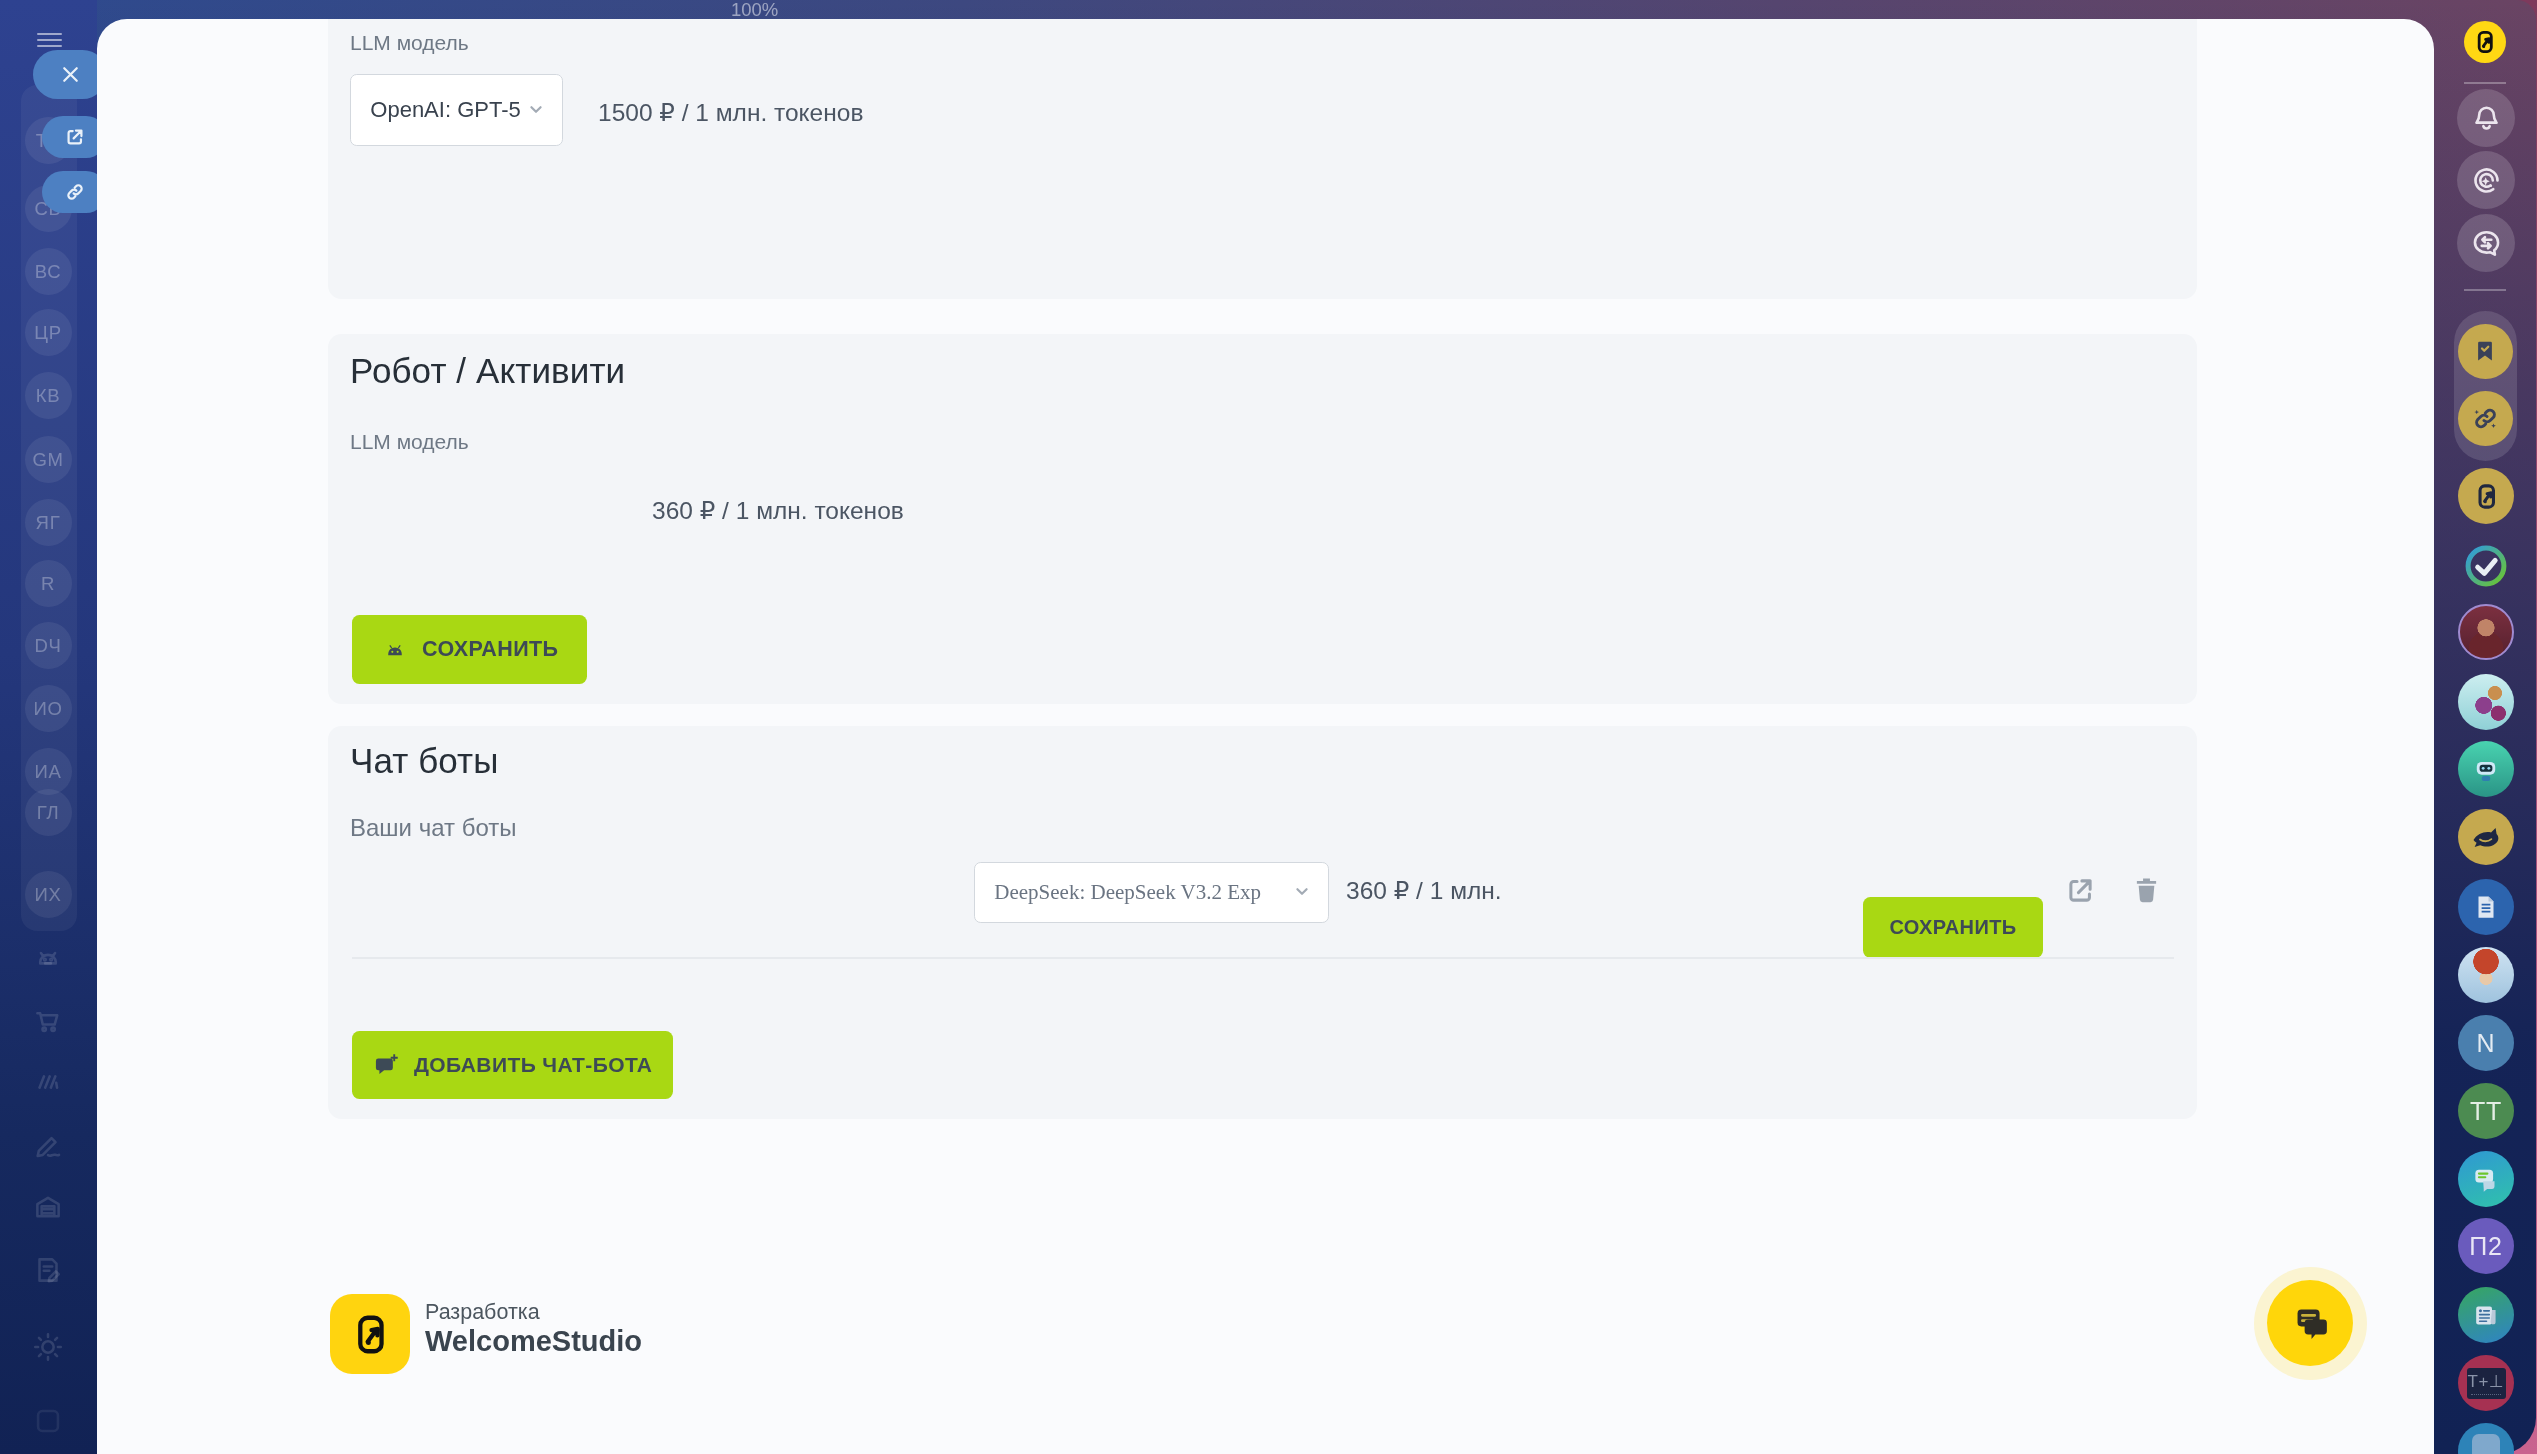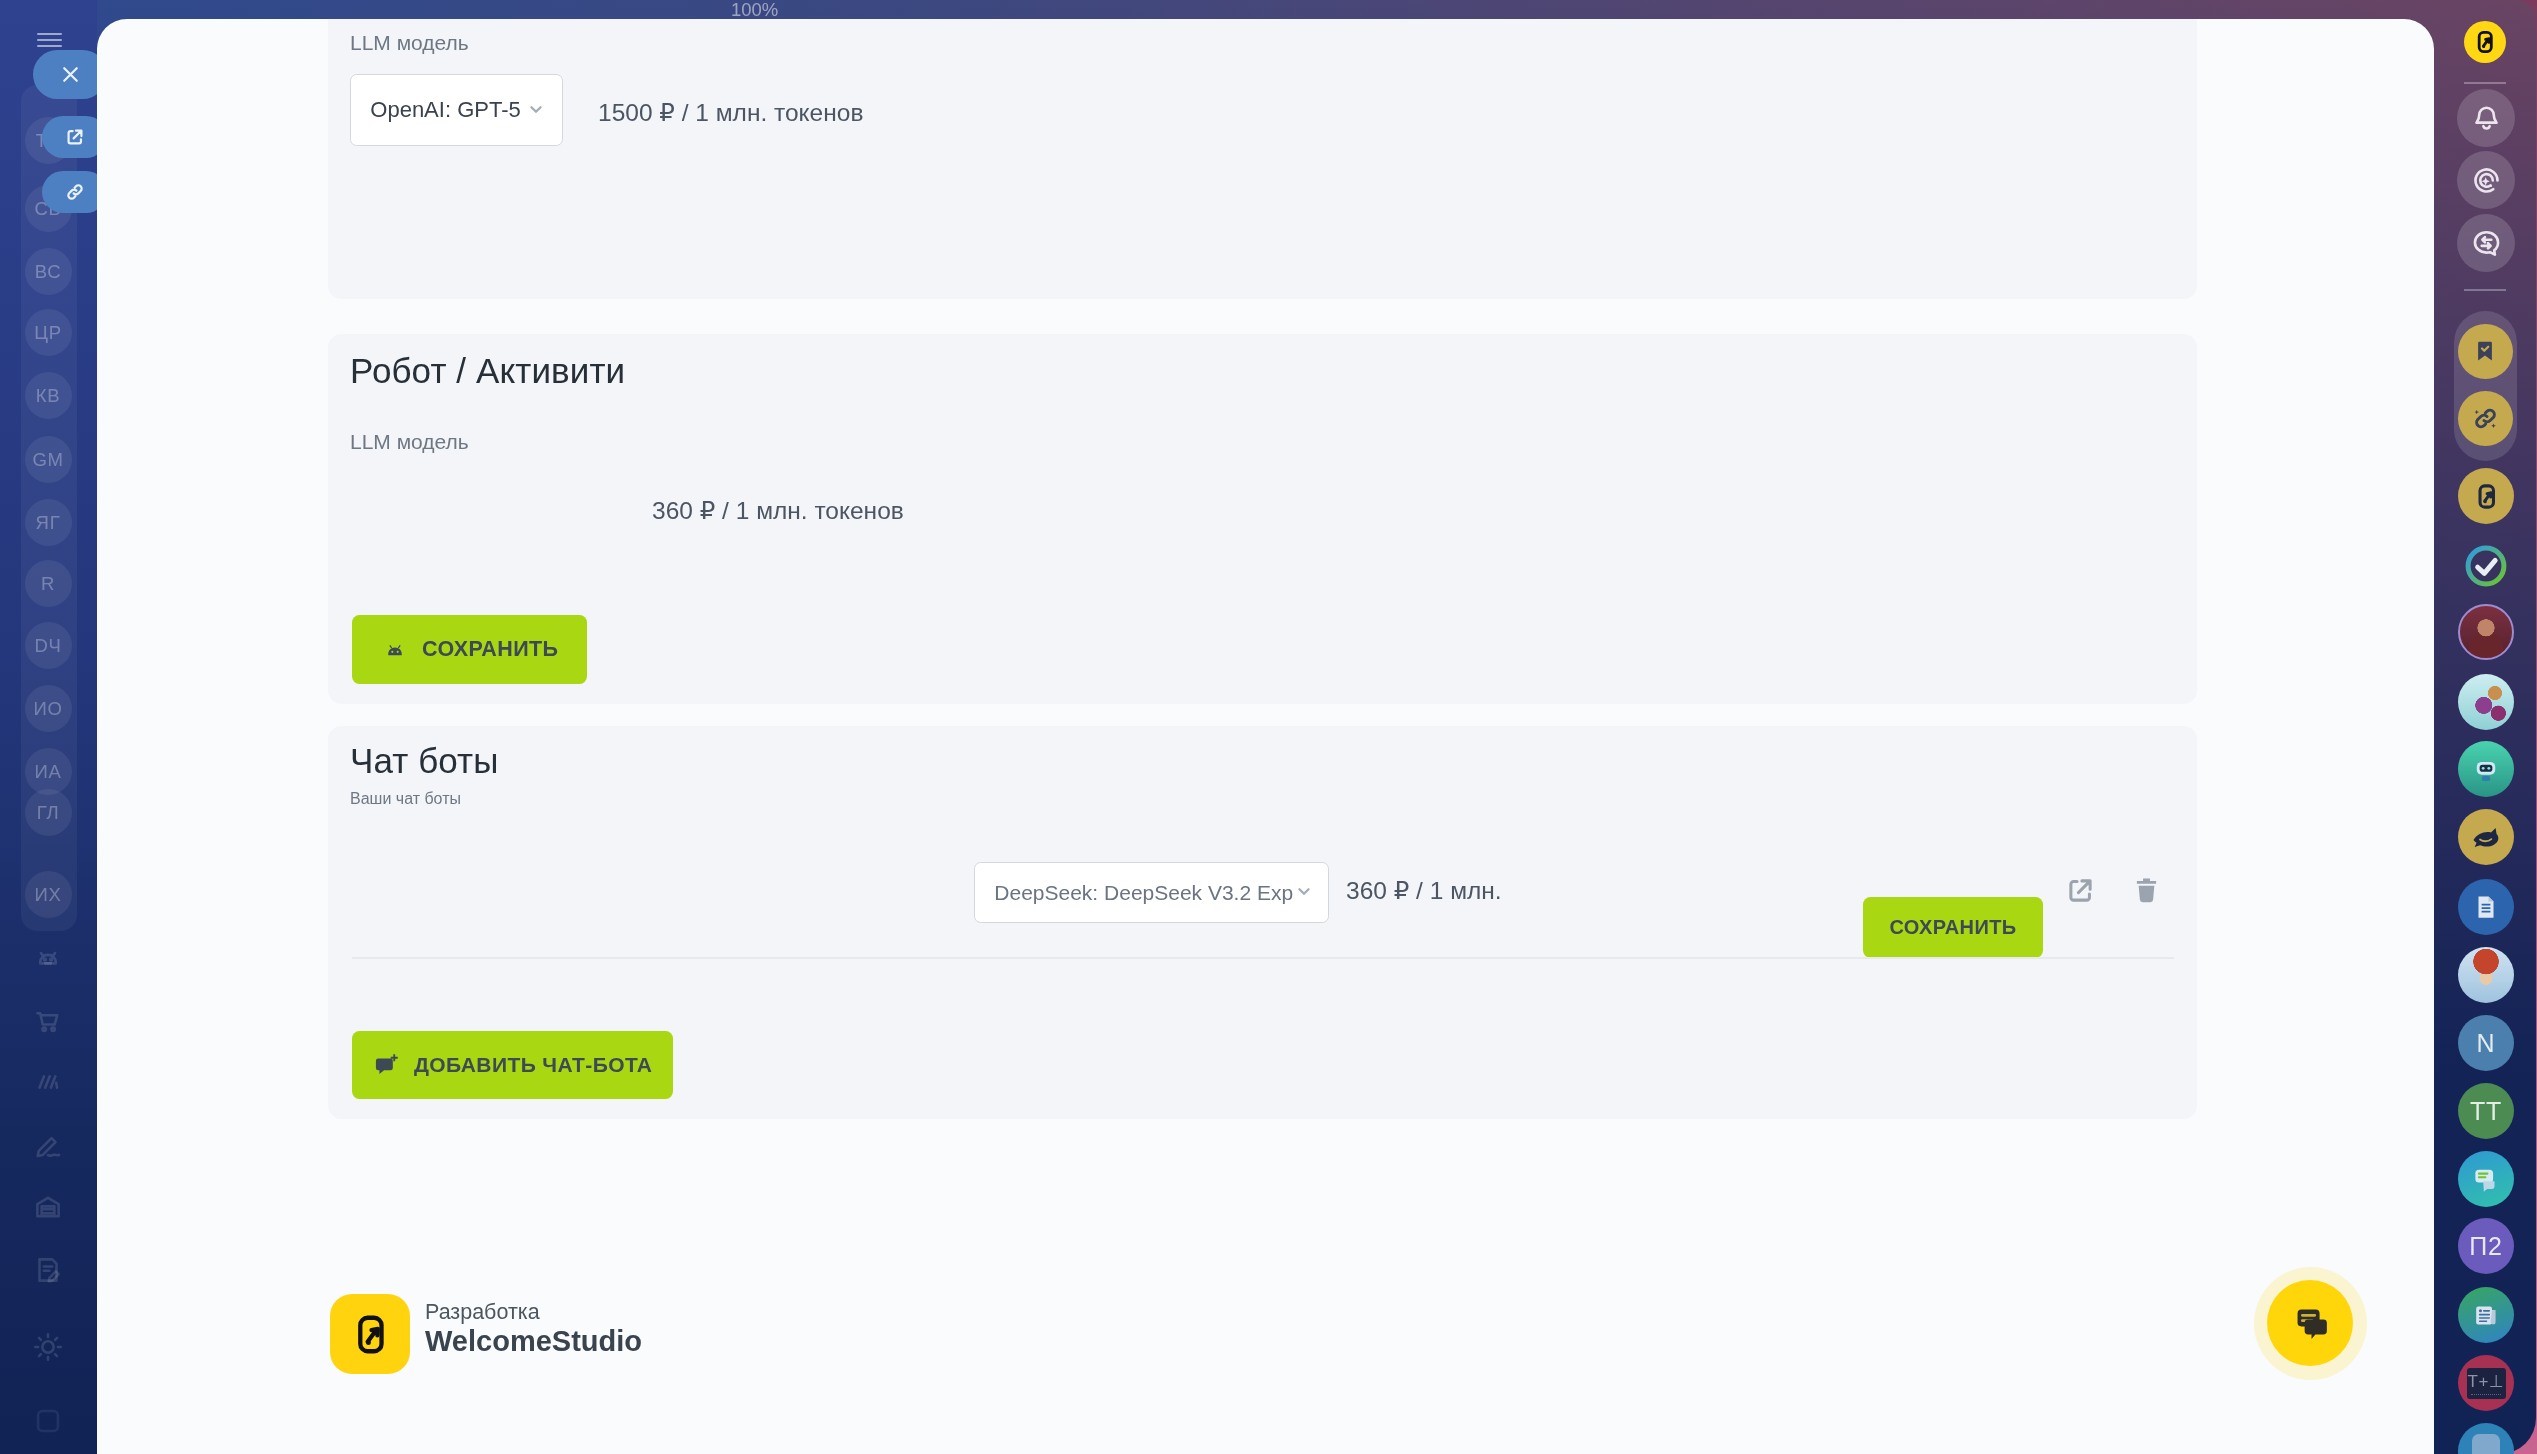--- a/index.html
+++ b/index.html
@@ -224,24 +224,24 @@
               <circle cx="9.7" cy="13.6" r=".9" fill="#a9d813"></circle>
               <circle cx="14.3" cy="13.6" r=".9" fill="#a9d813"></circle>
             </svg>
         </span>
         <span>СОХРАНИТЬ</span>
       </button>
     </div>
 
     <div class="card" style="top:707px;height:393px;">
       <div class="section-title" style="left:22px;top:15px;">Чат боты</div>
-      <div class="field-label" style="left:22px;top:64px;font-size:16px;">Ваши чат боты</div>
+      <div class="field-label" style="left:22px;top:88px;font-size:24px;">Ваши чат боты</div>
 
       <div class="select-box" style="left:646px;top:136px;width:355px;height:61px;">
-        <span class="select-text" style="font-size:21px;color:#6a7482;">DeepSeek: DeepSeek V3.2 Exp</span>
+        <span class="select-text" style="font-size:21px;color:#6a7482;font-family:Liberation Serif, serif;">DeepSeek: DeepSeek V3.2 Exp</span>
         <span class="chev"><svg viewBox="0 0 24 24">
               <path d="M7 10l5 5 5-5"></path>
             </svg></span>
       </div>
       <div class="price" style="left:1018px;top:148px;">360 ₽ / 1 млн.</div>
       <button class="btn btn-green" style="left:1535px;top:136px;width:180px;height:61px;font-size:20px;">
         <span>СОХРАНИТЬ</span>
       </button>
       <div class="row-icon" style="left:1736px;top:148px;">
         <svg width="33" height="33" viewBox="0 0 24 24" fill="none" stroke="#9aa3ae" stroke-width="2.2" stroke-linecap="round" stroke-linejoin="round">

